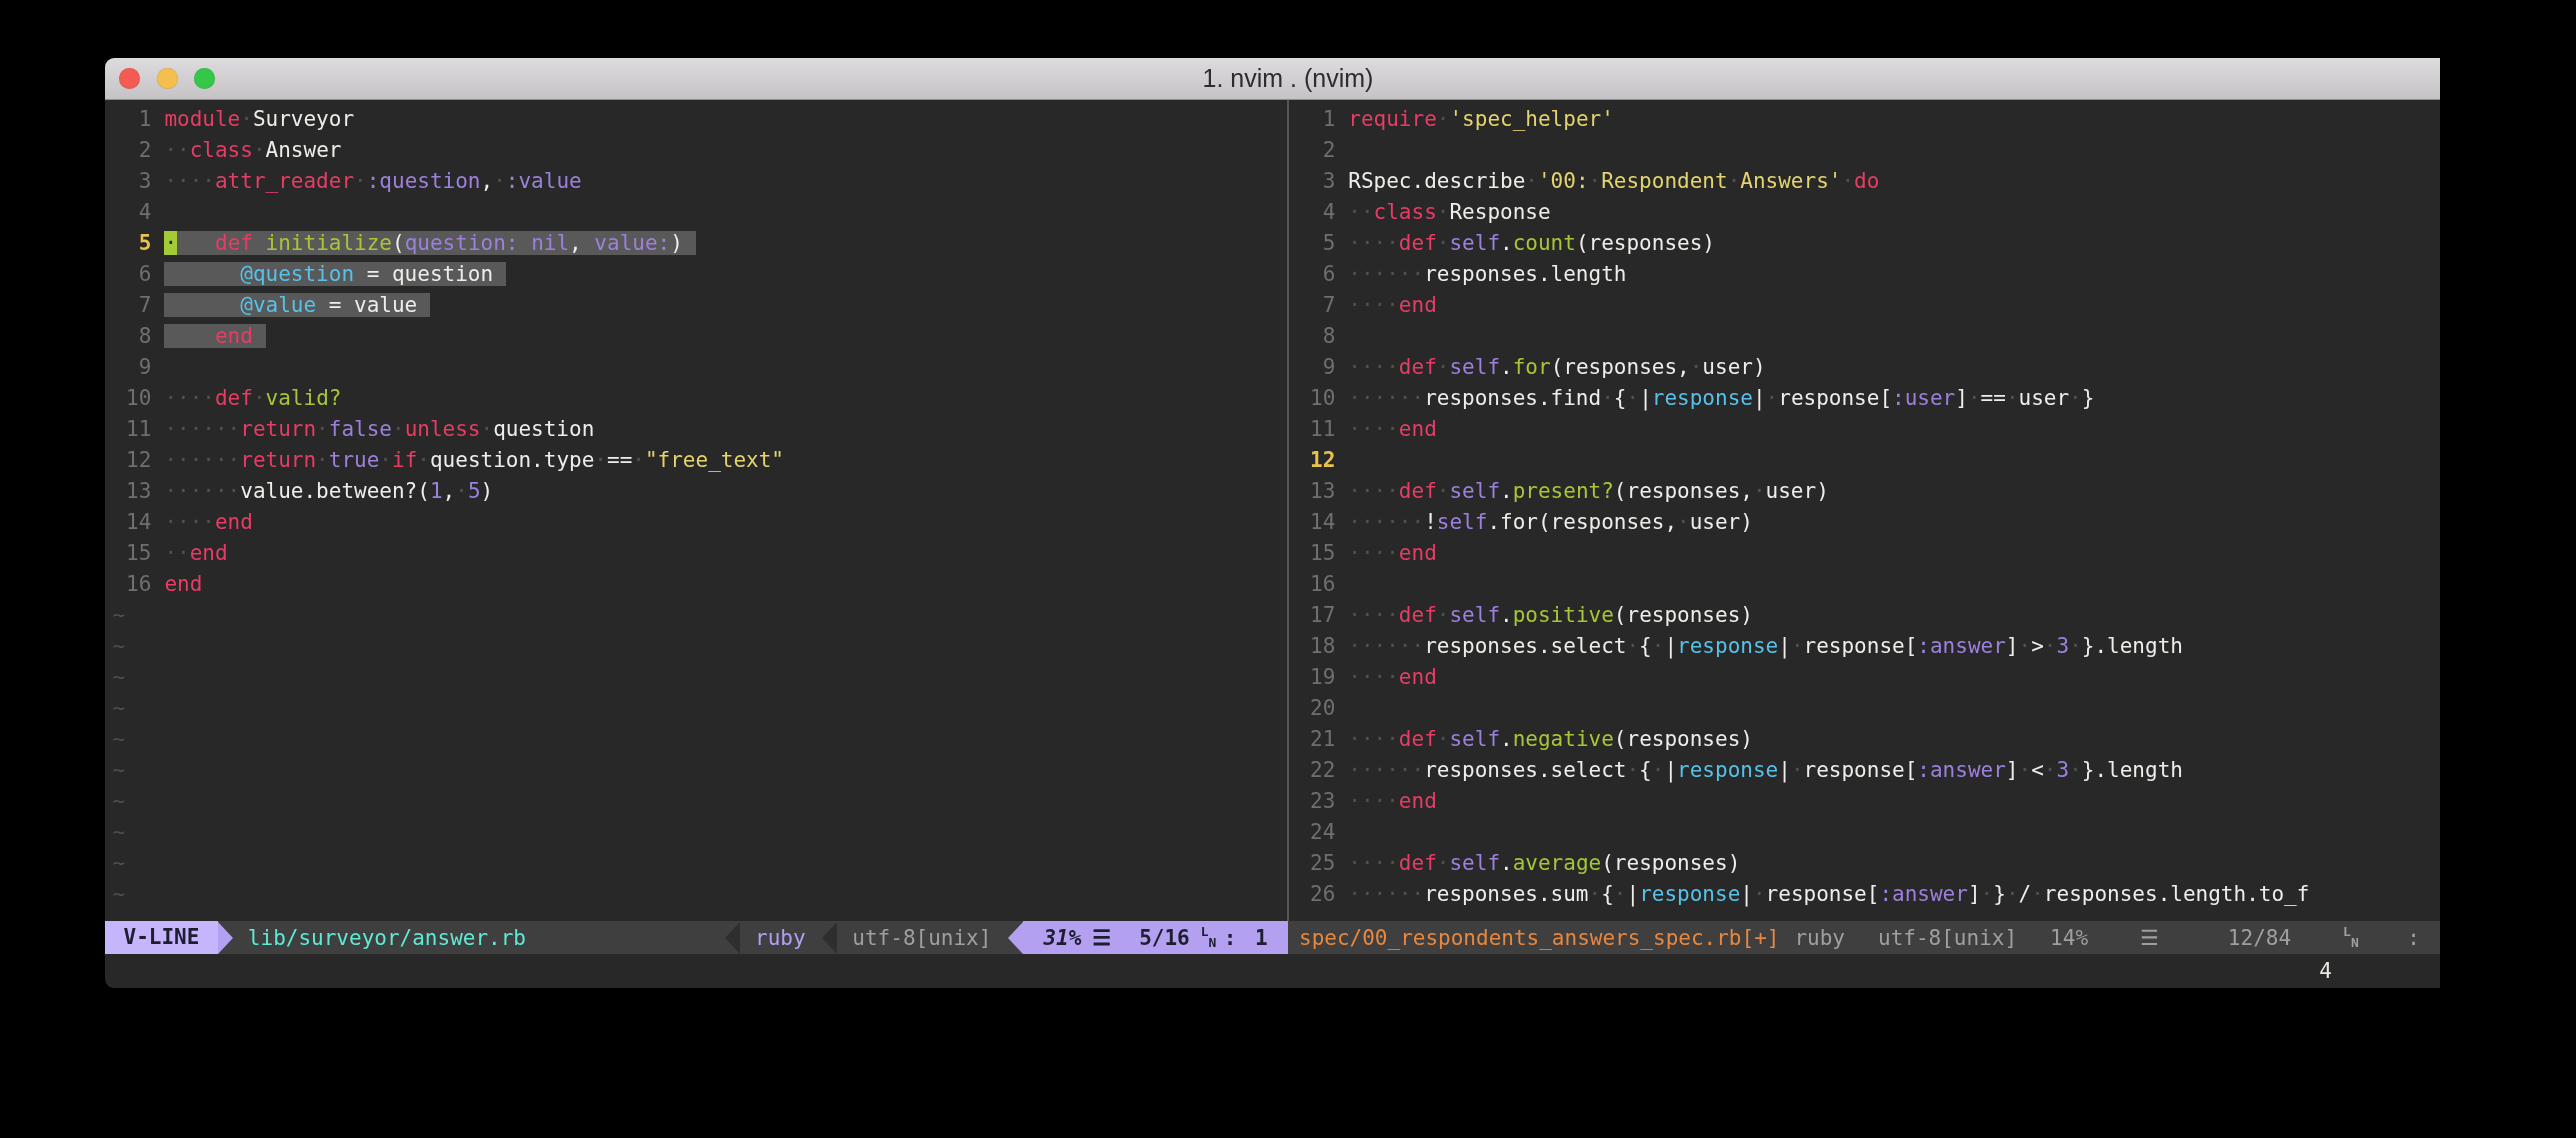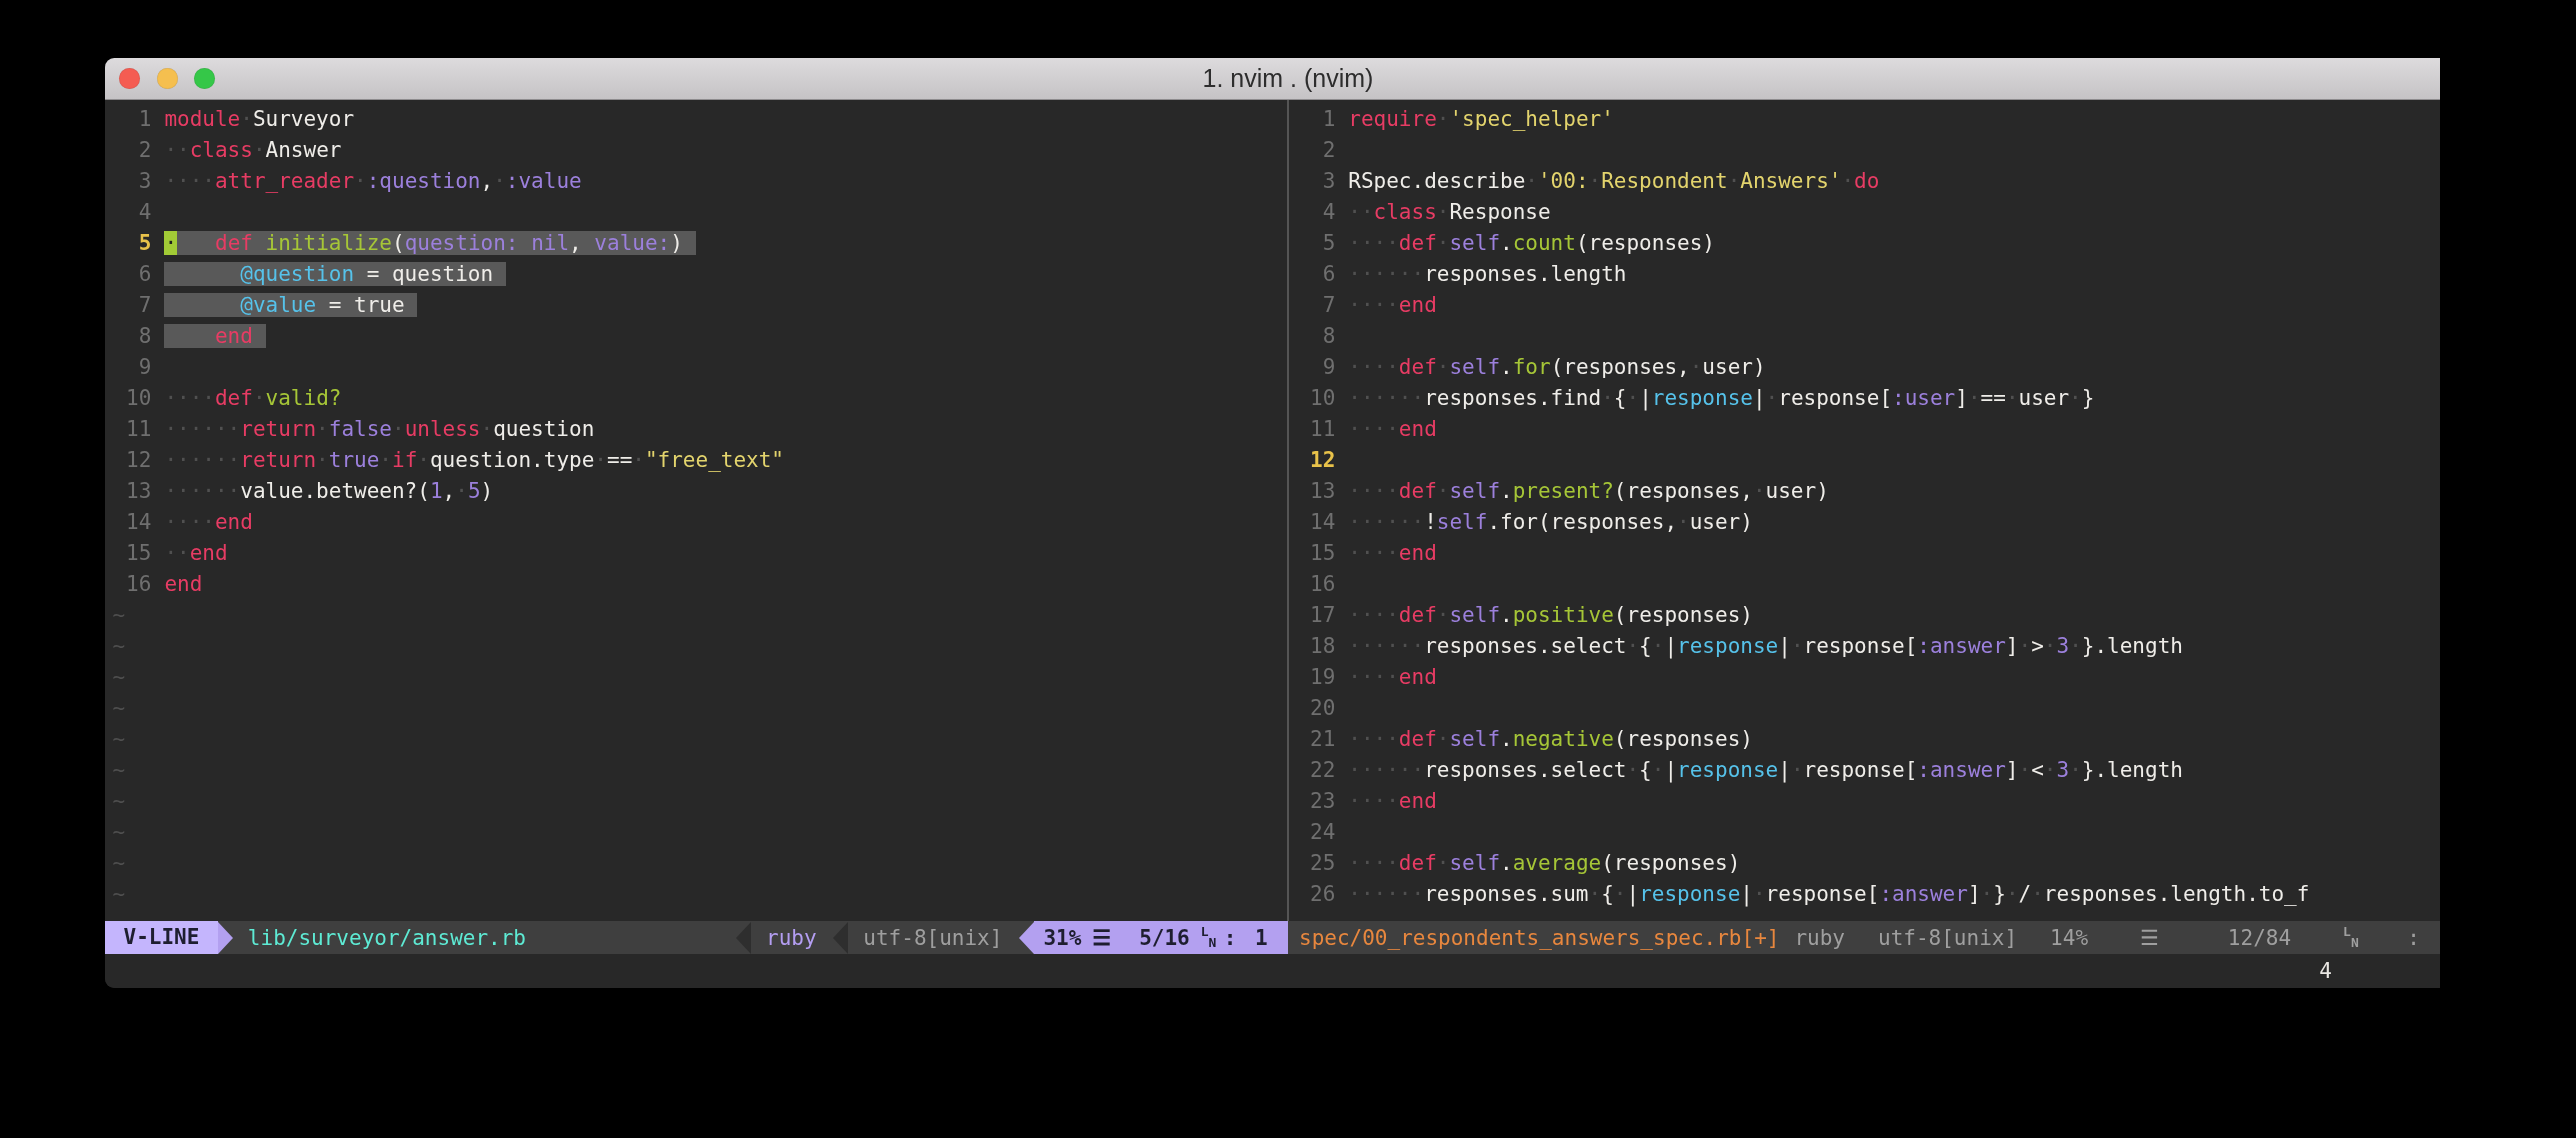--- a/index.html
+++ b/index.html
@@ -42,21 +42,21 @@
   .tri.r-purple{border-left:15px solid #b3a0f0;}
   .tri.l-dark{border-right:15px solid #2e2e2e;margin-left:16.7px;}
   .tri.l-purple{border-right:15px solid #b3a0f0;margin-left:16.7px;}
   .path{color:#5eead4;margin-left:15px;}
   .path.orange{color:#e8873e;margin-left:11px;}
   .spacer{flex:1;}
   .meta-purple{color:#b49ef2;margin-left:15px;}
   .meta-gray{color:#9f9f9f;margin-left:15px;}
   .pos{background:#b3a0f0;color:#1e1e30;font-weight:bold;height:33px;padding:0 20.4px 0 9.3px;display:flex;align-items:center;}
   .pos-gray{color:#9f9f9f;display:flex;align-items:center;margin-left:33px;padding-right:18.5px;gap:41px;}
-  .pct{margin-left:0;}
+  .pct{margin-left:11px;font-style:italic;}
   .lines-glyph{margin-left:11px;}
   .posnum{margin-left:28px;}
   .lnicon{display:inline-flex;flex-direction:column;width:15.7px;font-size:13px;line-height:10.2px;font-weight:bold;margin-left:11px;}
   .lnicon .t{text-align:left;}
   .lnicon .b{text-align:right;}
   .colon{margin-left:7.4px;}
   .colnum{margin-left:18.5px;}
   .gap36{margin-left:33px;}
   
   .cmdline{position:absolute;top:897px;left:0;width:100%;height:33px;background:#282828;font-family:"DejaVu Sans Mono",monospace;font-size:21px;color:#e9e7e3;}
@@ -78,21 +78,21 @@
     </div>
 
     <div class="code-area">
       <div class="pane left">
           <div class="row"><span class="gutter">1</span><span><span class="tok-k">module</span><span class="tok-d">·</span><span class="tok-w">Surveyor</span></span></div>
           <div class="row"><span class="gutter">2</span><span><span class="tok-d">··</span><span class="tok-k">class</span><span class="tok-d">·</span><span class="tok-w">Answer</span></span></div>
           <div class="row"><span class="gutter">3</span><span><span class="tok-d">····</span><span class="tok-k">attr_reader</span><span class="tok-d">·</span><span class="tok-c">:question</span><span class="tok-w">,</span><span class="tok-d">·</span><span class="tok-c">:value</span></span></div>
           <div class="row"><span class="gutter">4</span><span></span></div>
           <div class="row"><span class="gutter cur">5</span><span><span class="cursorblk">·</span><span class="selbg"><span class="tok-w">   </span><span class="tok-k">def</span><span class="tok-w"> </span><span class="tok-m">initialize</span><span class="tok-w">(</span><span class="tok-c">question:</span><span class="tok-w"> </span><span class="tok-c">nil</span><span class="tok-w">, </span><span class="tok-c">value:</span><span class="tok-w">)</span> </span></span></div>
           <div class="row"><span class="gutter">6</span><span><span class="selbg"><span class="tok-w">      </span><span class="tok-i">@question</span><span class="tok-w"> = question</span> </span></span></div>
-          <div class="row"><span class="gutter">7</span><span><span class="selbg"><span class="tok-w">      </span><span class="tok-i">@value</span><span class="tok-w"> = true</span> </span></span></div>
+          <div class="row"><span class="gutter">7</span><span><span class="selbg"><span class="tok-w">      </span><span class="tok-i">@value</span><span class="tok-w"> = value</span> </span></span></div>
           <div class="row"><span class="gutter">8</span><span><span class="selbg"><span class="tok-w">    </span><span class="tok-k">end</span> </span></span></div>
           <div class="row"><span class="gutter">9</span><span></span></div>
           <div class="row"><span class="gutter">10</span><span><span class="tok-d">····</span><span class="tok-k">def</span><span class="tok-d">·</span><span class="tok-m">valid?</span></span></div>
           <div class="row"><span class="gutter">11</span><span><span class="tok-d">······</span><span class="tok-k">return</span><span class="tok-d">·</span><span class="tok-c">false</span><span class="tok-d">·</span><span class="tok-k">unless</span><span class="tok-d">·</span><span class="tok-w">question</span></span></div>
           <div class="row"><span class="gutter">12</span><span><span class="tok-d">······</span><span class="tok-k">return</span><span class="tok-d">·</span><span class="tok-c">true</span><span class="tok-d">·</span><span class="tok-k">if</span><span class="tok-d">·</span><span class="tok-w">question.type</span><span class="tok-d">·</span><span class="tok-w">==</span><span class="tok-d">·</span><span class="tok-s">"free_text"</span></span></div>
           <div class="row"><span class="gutter">13</span><span><span class="tok-d">······</span><span class="tok-w">value.between?(</span><span class="tok-c">1</span><span class="tok-w">,</span><span class="tok-d">·</span><span class="tok-c">5</span><span class="tok-w">)</span></span></div>
           <div class="row"><span class="gutter">14</span><span><span class="tok-d">····</span><span class="tok-k">end</span></span></div>
           <div class="row"><span class="gutter">15</span><span><span class="tok-d">··</span><span class="tok-k">end</span></span></div>
           <div class="row"><span class="gutter">16</span><span><span class="tok-k">end</span></span></div>
           <div class="row tilde">~</div>

